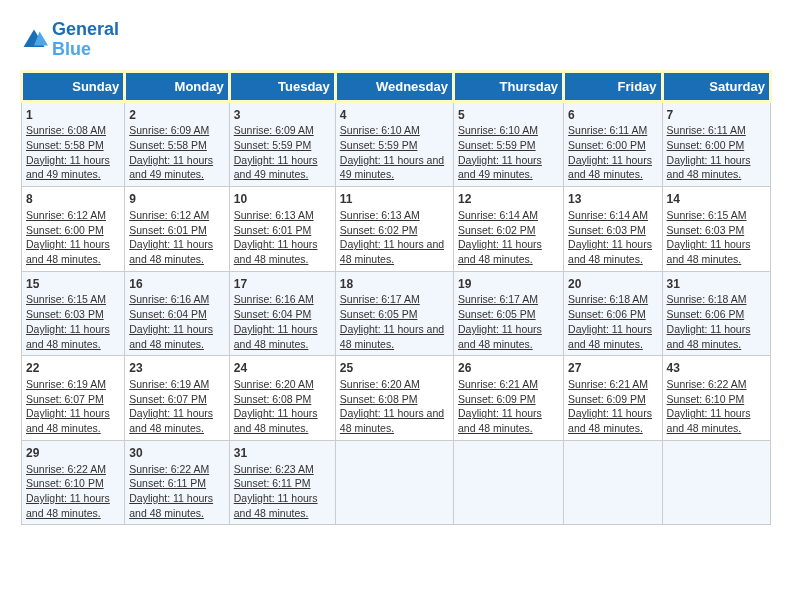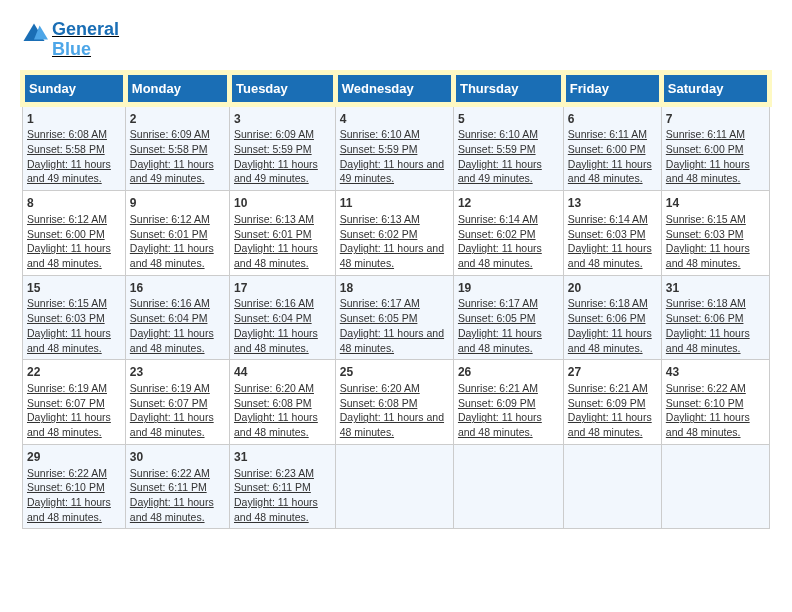--- a/index.html
+++ b/index.html
@@ -11,22 +11,21 @@
       padding: 20px;
     }
     .header {
       display: flex;
       justify-content: space-between;
       align-items: flex-start;
       margin-bottom: 10px;
     }
     .logo {
       display: flex;
-      align-items: flex-start;
-      text-decoration: underline;
+      align-items: center;
     }
     .logo-text {
       font-size: 18px;
       font-weight: bold;
       color: #333;
       line-height: 1.1;
     }
     .logo-text span {
       color: #1a6eb5;
     }
@@ -51,24 +50,24 @@
       width: 100%;
       border-collapse: collapse;
       font-size: 11px;
     }
     thead tr {
       background-color: #1a6eb5;
       color: #fff;
     }
     thead th {
       padding: 6px 4px;
-      text-align: left;
+      text-align: right;
       font-size: 13px;
       font-weight: bold;
-      border: 5px solid #fef9c3;
+      border: 3px solid #fef9c3;
     }
     tbody tr {
       vertical-align: top;
     }
     tbody tr:nth-child(odd) {
       background-color: #f2f7fd;
     }
     tbody tr:nth-child(even) {
       background-color: #fff;
     }
@@ -214,21 +213,21 @@
       <tr>
         <td>
           <div class="day-num">22</div>
           <div class="cell-content">Sunrise: 6:19 AM<br>Sunset: 6:07 PM<br>Daylight: 11 hours and 48 minutes.</div>
         </td>
         <td>
           <div class="day-num">23</div>
           <div class="cell-content">Sunrise: 6:19 AM<br>Sunset: 6:07 PM<br>Daylight: 11 hours and 48 minutes.</div>
         </td>
         <td>
-          <div class="day-num">44</div>
+          <div class="day-num">24</div>
           <div class="cell-content">Sunrise: 6:20 AM<br>Sunset: 6:08 PM<br>Daylight: 11 hours and 48 minutes.</div>
         </td>
         <td>
           <div class="day-num">25</div>
           <div class="cell-content">Sunrise: 6:20 AM<br>Sunset: 6:08 PM<br>Daylight: 11 hours and 48 minutes.</div>
         </td>
         <td>
           <div class="day-num">26</div>
           <div class="cell-content">Sunrise: 6:21 AM<br>Sunset: 6:09 PM<br>Daylight: 11 hours and 48 minutes.</div>
         </td>

